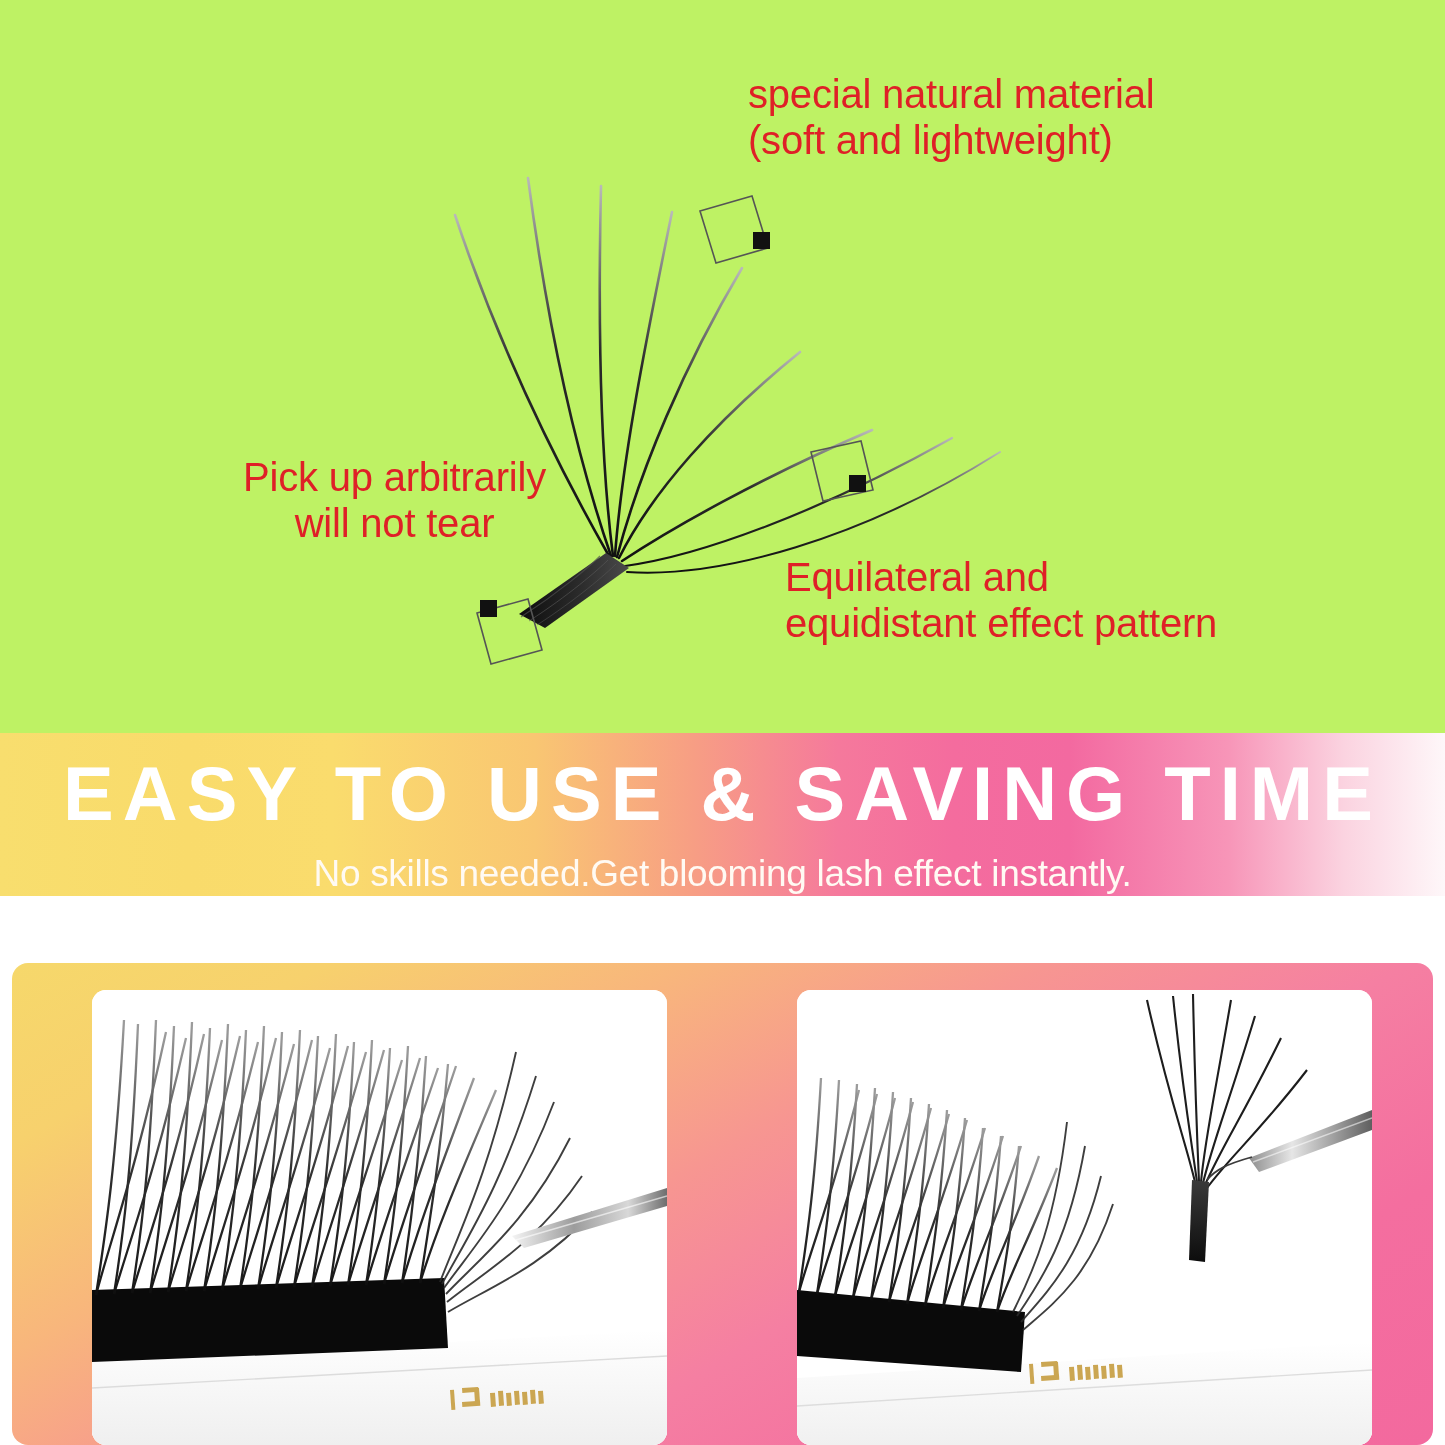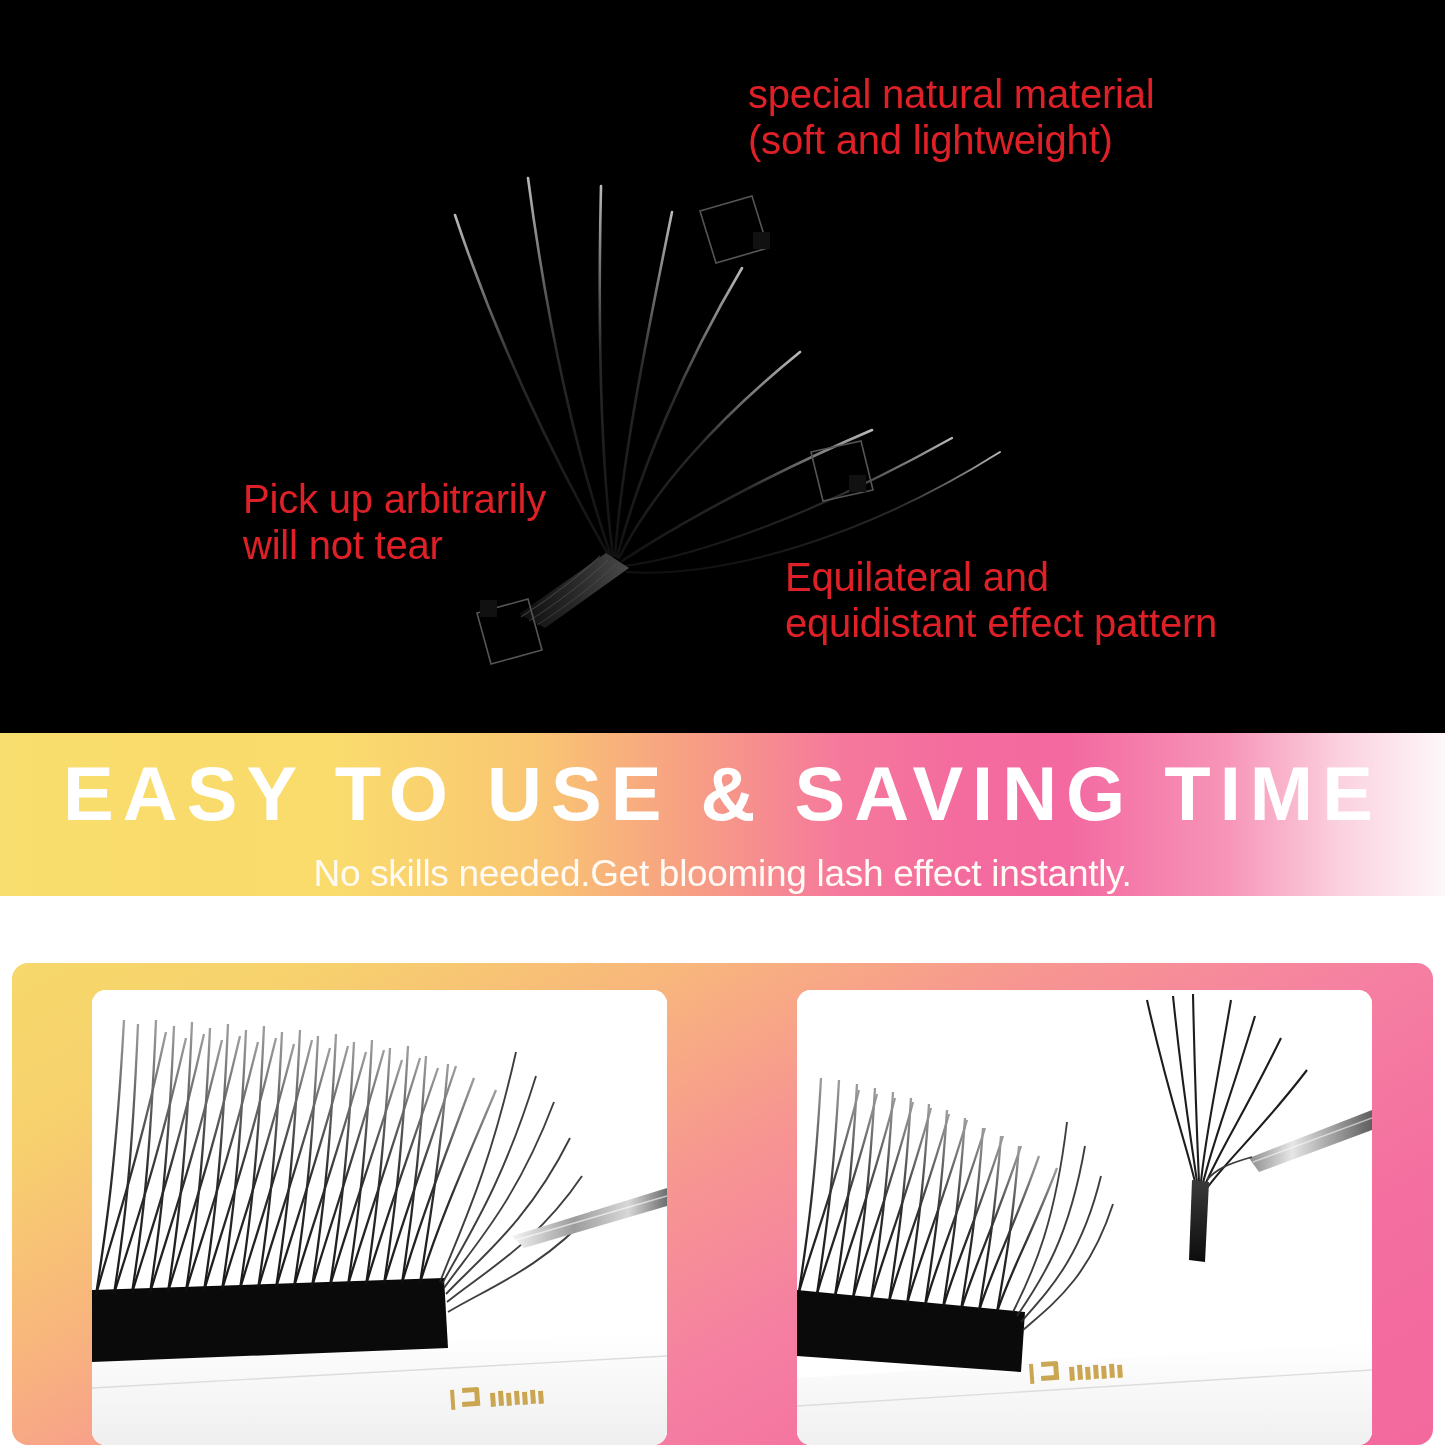--- a/index.html
+++ b/index.html
@@ -7,34 +7,34 @@
   body {
     font-family:"Liberation Sans", sans-serif;
     background:#ffffff;
     overflow:hidden;
     position:relative;
   }
 
   
   #hero {
     position:absolute; left:0; top:0; width:1445px; height:854px;
-    background:#000000; overflow:hidden;
+    background:#bef264; overflow:hidden;
   }
   #hero-svg { position:absolute; left:0; top:0; width:1445px; height:733px; }
 
   .callout {
     position:absolute;
     color:#DF2027;
     font-size:40px;
     line-height:1.14;
     white-space:pre;
     letter-spacing:-0.2px;
   }
   #callout-material { left:748px; top:72px; }
-  #callout-pick     { left:243px; top:477px; }
+  #callout-pick     { left:243px; top:455px;text-align:center; }
   #callout-equi     { left:785px; top:555px; }
 
   
   #banner {
     position:absolute; left:0; top:733px; width:1445px; height:163px;
     background:linear-gradient(90deg,
         #F8DE6E 0%,
         #F9DB6B 13%,
         #FADC6D 23%,
         #F9C672 37%,

